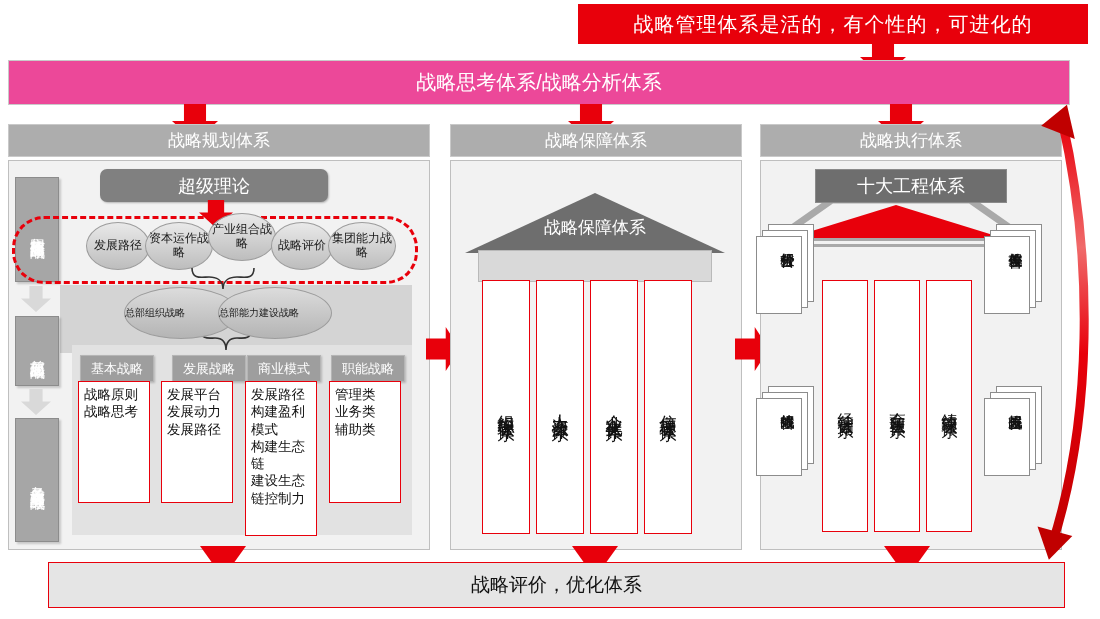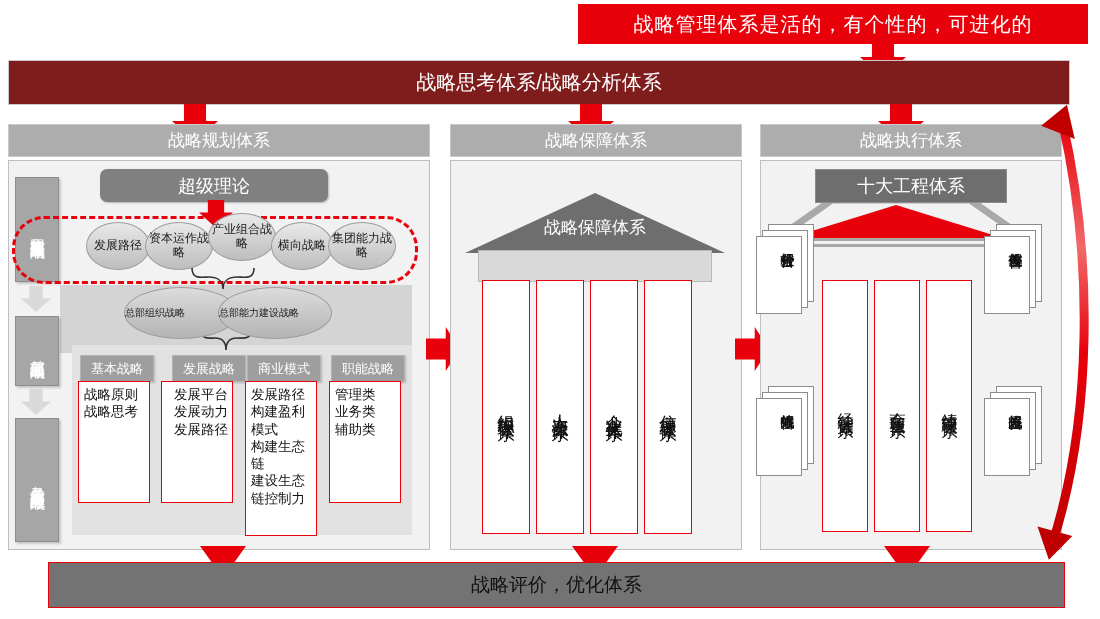--- a/index.html
+++ b/index.html
@@ -16,21 +16,21 @@
   #banner{
     left:578px;top:4px;width:510px;height:40px;
     background:#e8000b;
     display:flex;align-items:center;justify-content:center;
     color:#ffffff;font-size:20px;letter-spacing:1px;
   }
 
   
   #topbar{
     left:8px;top:60px;width:1060px;height:43px;
-    background:#7f1d1d;
+    background:#ec4899;
     border:1px solid #c9c9c9;
     display:flex;align-items:center;justify-content:center;
     color:#ffffff;font-size:20px;
   }
 
   
   .dn-arrow{
     width:46px;height:38px;
     background:#e8000b;
     clip-path:polygon(26% 0,74% 0,74% 45%,100% 45%,50% 100%,0 45%,26% 45%);
@@ -160,21 +160,21 @@
     position:absolute;background:#ffffff;border:1px solid #8c8c8c;
   }
   .doctxt{
     position:absolute;text-align:center;font-size:14px;color:#111;
     line-height:1.15;
   }
 
   
   #bottombar{
     left:48px;top:562px;width:1015px;height:44px;
-    background:#737373;border:1px solid #e8000b;
+    background:#e5e5e5;border:1px solid #e8000b;
     display:flex;align-items:center;justify-content:center;
     font-size:19px;color:#111;
   }
 
   .vtxt{writing-mode:vertical-rl;text-orientation:upright;}
 </style>
 </head>
 <body>
 
 <div class="abs" id="banner">
@@ -221,21 +221,21 @@
 <div class="abs ell" style="left:86px;top:222px;width:62px;height:46px;">
   <span>发展路径</span>
   </div>
 <div class="abs ell" style="left:145px;top:222px;width:66px;height:46px;">
   <span>资本运作战略</span>
   </div>
 <div class="abs ell" style="left:208px;top:213px;width:66px;height:46px;">
   <span>产业组合战略</span>
   </div>
 <div class="abs ell" style="left:271px;top:222px;width:60px;height:46px;">
-  <span>横向战略</span>
+  <span>战略评价</span>
   </div>
 <div class="abs ell" style="left:328px;top:222px;width:66px;height:46px;">
   <span>集团能力战略</span>
   </div>
 
 <svg class="abs" style="left:188px;top:268px;width:70px;height:22px;">
   <path d="M4,0 C4,12 14,9 21,9 C28,9 35,12 35,21 C35,12 42,9 49,9 C56,9 66,12 66,0" fill="none" stroke="#333" stroke-width="1.6"></path>
 </svg>
 <svg class="abs" style="left:198px;top:330px;width:56px;height:22px;">
   <path d="M3,0 C3,10 11,8 17,8 C23,8 28,11 28,20 C28,11 33,8 39,8 C45,8 53,10 53,0" fill="none" stroke="#333" stroke-width="1.6"></path>
@@ -252,21 +252,21 @@
   <span>基本战略</span>
   </div>
 <div class="abs colbody" style="left:78px;top:381px;width:72px;height:122px;">
   <div>战略原则</div>
   <div>战略思考</div>
 </div>
 
 <div class="abs colhead" style="left:163px;top:355px;width:72px;height:25px;margin-left:9px;">
   <span>发展战略</span>
   </div>
-<div class="abs colbody" style="left:161px;top:381px;width:72px;height:122px;text-align:right;">
+<div class="abs colbody" style="left:161px;top:381px;width:72px;height:122px;">
   <div>发展平台</div>
   <div>发展动力</div>
   <div>发展路径</div>
 </div>
 
 <div class="abs colhead" style="left:247px;top:355px;width:72px;height:25px;">
   <span>商业模式</span>
   </div>
 <div class="abs colbody" style="left:245px;top:381px;width:72px;height:155px;">
   <div>发展路径</div>

